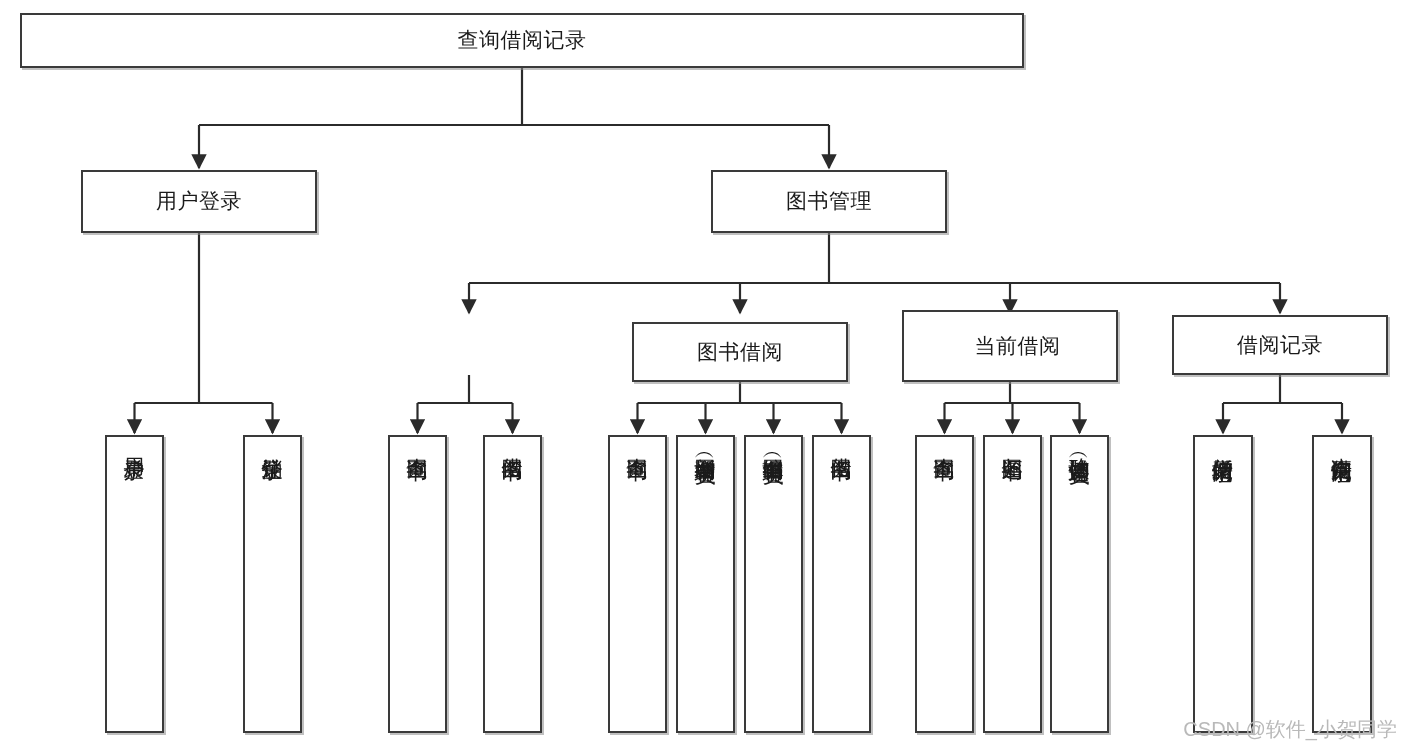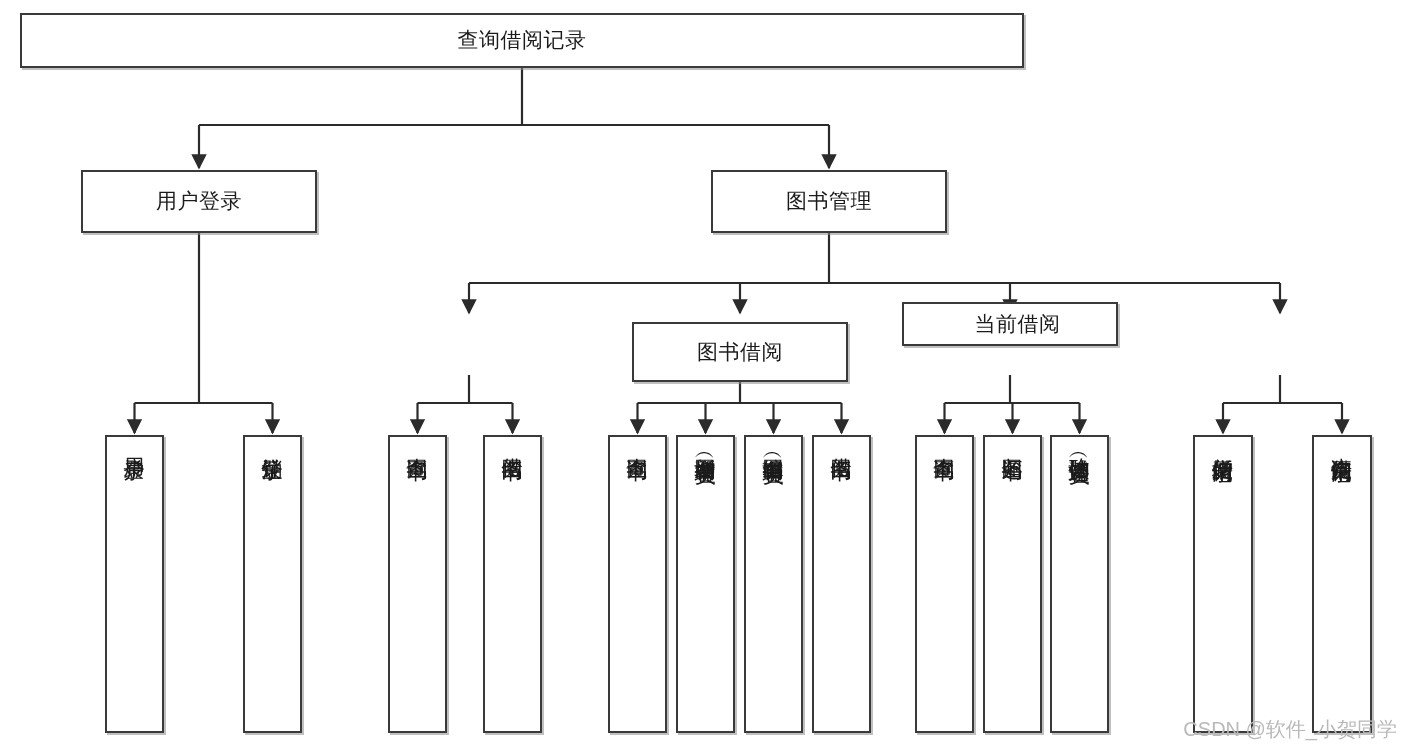--- a/index.html
+++ b/index.html
@@ -117,22 +117,25 @@
   <div class="node horizontal" style="left: 81px; top: 170px; width: 236px; height: 63px;">
     <span class="label">用户登录</span>
   </div>
   <div class="node horizontal" style="left: 711px; top: 170px; width: 236px; height: 63px;">
     <span class="label">图书管理</span>
   </div>
 
   <div class="node horizontal" style="left: 632px; top: 322px; width: 216px; height: 60px;">
     <span class="label">图书借阅</span>
   </div>
-  <div class="node horizontal" style="left: 902px; top: 302px; width: 216px; height: 44px; padding-left: 15px;">
+  <div class="node horizontal" style="left: 902px; top: 310px; width: 216px; height: 72px; padding-left: 15px;">
     <span class="label">当前借阅</span>
+  </div>
+  <div class="node horizontal" style="left: 1172px; top: 315px; width: 216px; height: 60px;">
+    <span class="label">借阅记录</span>
   </div>
 
   <div class="node vertical" style="left: 105px; top: 435px; width: 59px; height: 298px;">
     <span class="label">用户登录</span>
   </div>
   <div class="node vertical" style="left: 243px; top: 435px; width: 59px; height: 298px;">
     <span class="label">注销登录</span>
   </div>
 
   <div class="node vertical" style="left: 388px; top: 435px; width: 59px; height: 298px;">

